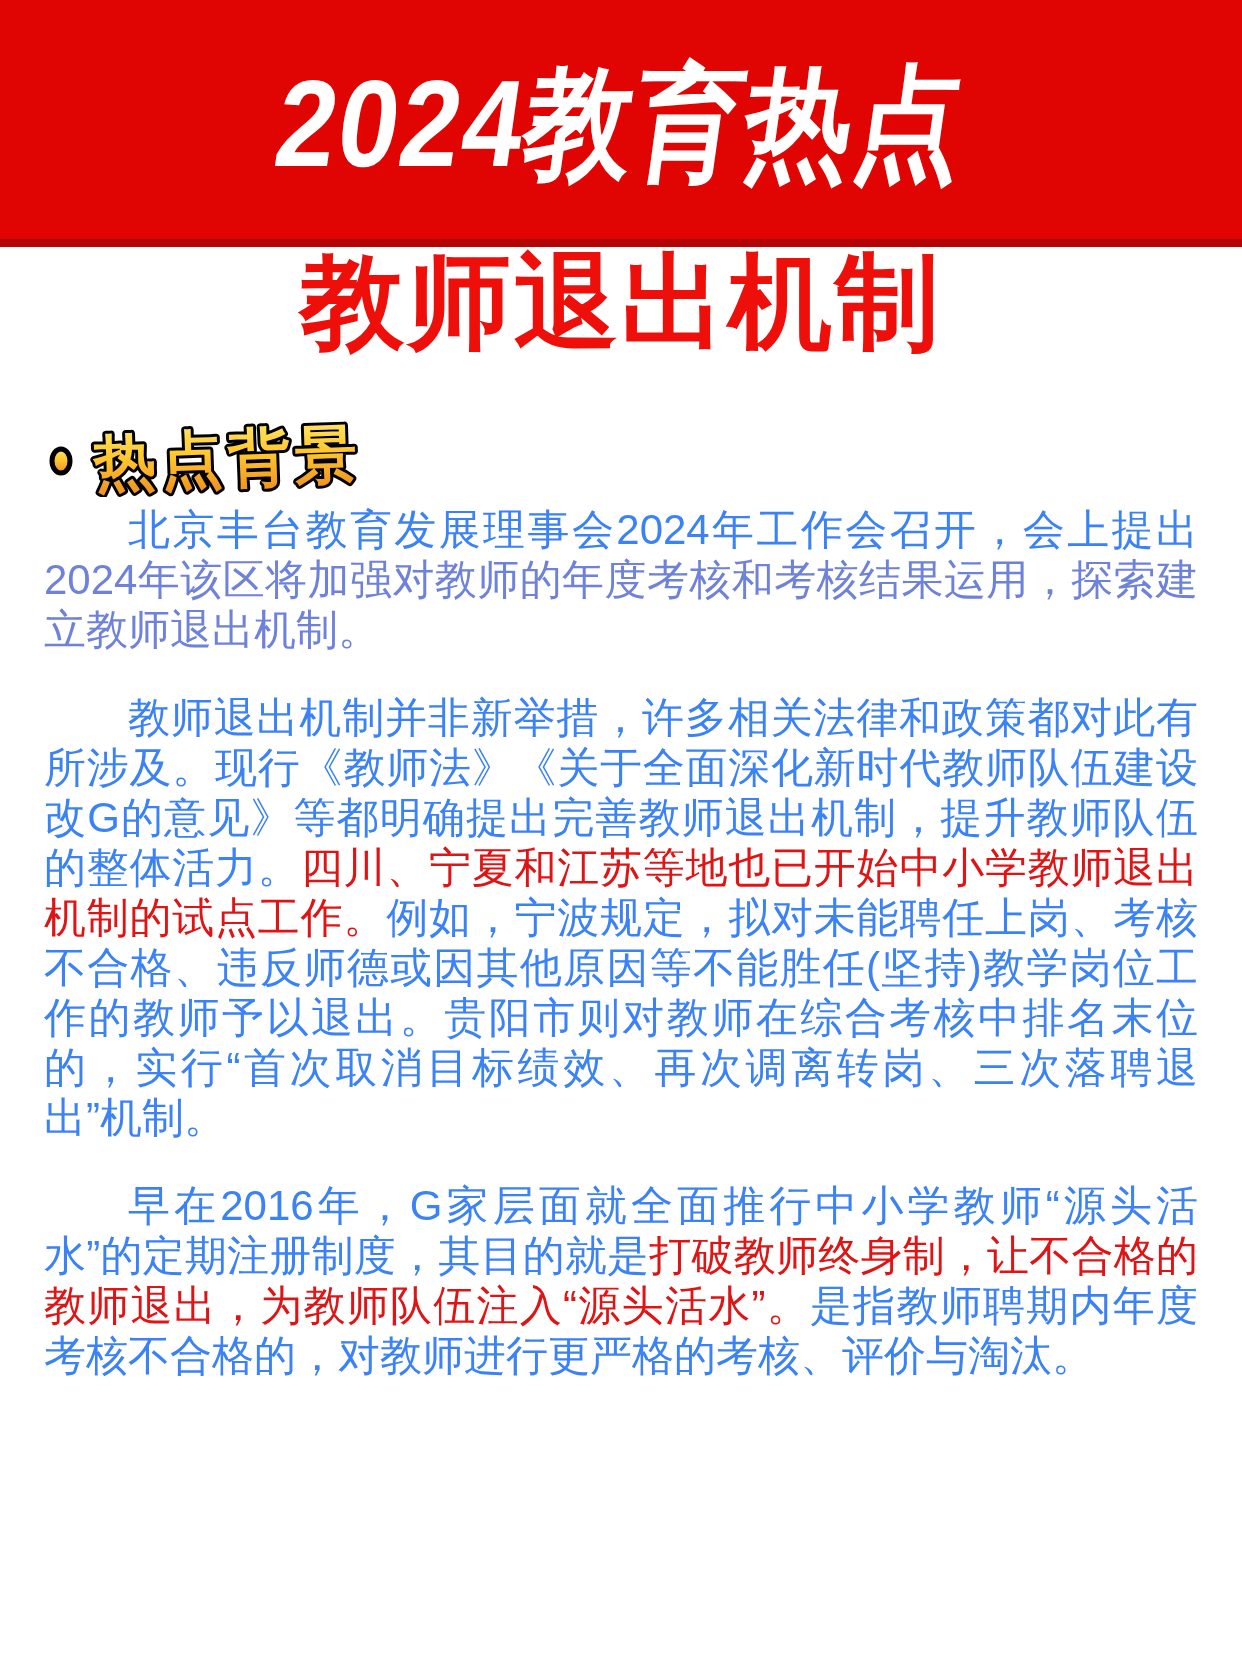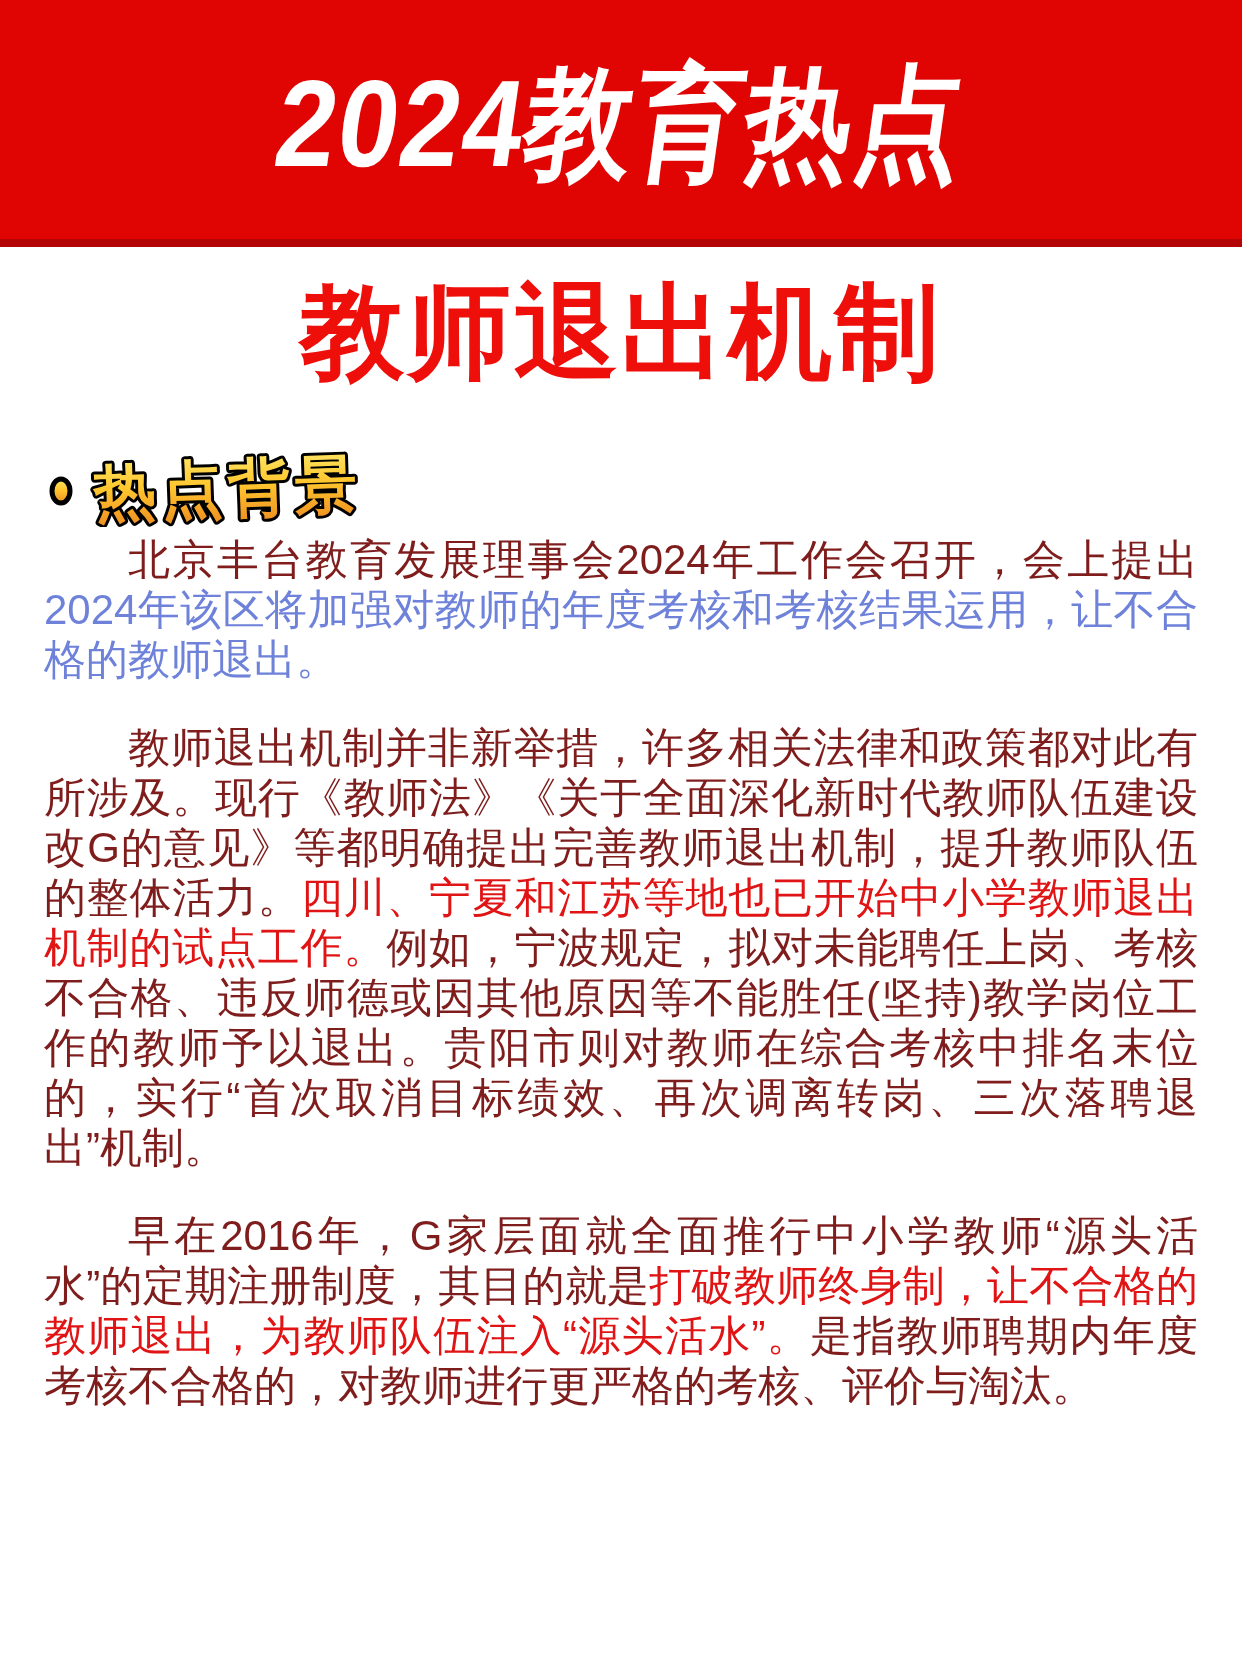--- a/index.html
+++ b/index.html
@@ -24,21 +24,20 @@
   .banner-title {
     color: #ffffff;
     font-size: 108px;
     font-weight: 900;
     letter-spacing: 2px;
     white-space: nowrap;
     transform: skewX(-8deg) scaleY(1.14);
     margin-top: 10px;
   }
   .main-title {
-    margin-top: 30px;
     text-align: center;
     color: #ee0f0b;
     font-size: 104px;
     line-height: 1.06;
     font-weight: 900;
     letter-spacing: 3px;
   }
   .section-header {
     margin: 46px 0 0 34px;
     height: 94px;
@@ -48,21 +47,21 @@
     margin-top: 8px;
     font-size: 42px;
     line-height: 50px;
     color: #151515;
     text-align: justify;
   }
   .body-text p {
     text-indent: 2em;
     margin-bottom: 38px;
   }
-  .c-black { color: #7f1d1d; }
+  .c-black { color: #3b82f6; }
   .c-blue  { color: #6f82da; }
   .c-red   { color: #e01414; }
 </style>
 </head>
 <body>
 
 <div class="page">
 
   <div class="banner">
     <div class="banner-title">2024教育热点</div>
@@ -80,21 +79,21 @@
         </linearGradient>
       </defs>
       <ellipse cx="27" cy="58" rx="9" ry="12" fill="url(#gold)" stroke="#000000" stroke-width="5"></ellipse>
       <text x="60" y="76" font-size="62" font-weight="900" font-family="Liberation Sans, sans-serif" fill="url(#gold)" stroke="#000000" stroke-width="6" paint-order="stroke" stroke-linejoin="round" letter-spacing="5" transform="rotate(-2 220 58)">热点背景</text>
     </svg>
   </div>
 
   <div class="body-text">
 
     <p>
-      <span class="c-black">北京丰台教育发展理事会2024年工作会召开，会上提出</span><span class="c-blue">2024年该区将加强对教师的年度考核和考核结果运用，让不合格的教师退出。</span>
+      <span class="c-black">北京丰台教育发展理事会2024年工作会召开，会上提出</span><span class="c-blue">2024年该区将加强对教师的年度考核和考核结果运用，探索建立教师退出机制。</span>
     </p>
 
     <p>
       <span class="c-black">教师退出机制并非新举措，许多相关法律和政策都对此有所涉及。现行《教师法》《关于全面深化新时代教师队伍建设改G的意见》等都明确提出完善教师退出机制，提升教师队伍的整体活力。</span><span class="c-red">四川、宁夏和江苏等地也已开始中小学教师退出机制的试点工作。</span><span class="c-black">例如，宁波规定，拟对未能聘任上岗、考核不合格、违反师德或因其他原因等不能胜任(坚持)教学岗位工作的教师予以退出。贵阳市则对教师在综合考核中排名末位的，实行“首次取消目标绩效、再次调离转岗、三次落聘退出”机制。</span>
     </p>
 
     <p>
       <span class="c-black">早在2016年，G家层面就全面推行中小学教师“源头活水”的定期注册制度，其目的就是</span><span class="c-red">打破教师终身制，让不合格的教师退出，为教师队伍注入“源头活水”。</span><span class="c-black">是指教师聘期内年度考核不合格的，对教师进行更严格的考核、评价与淘汰。</span>
     </p>
 

